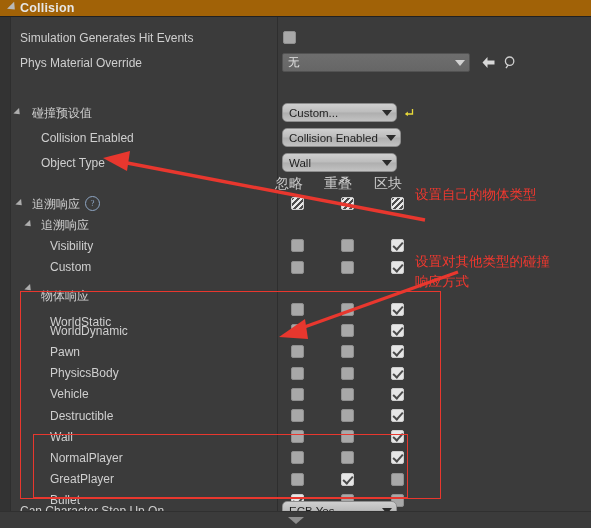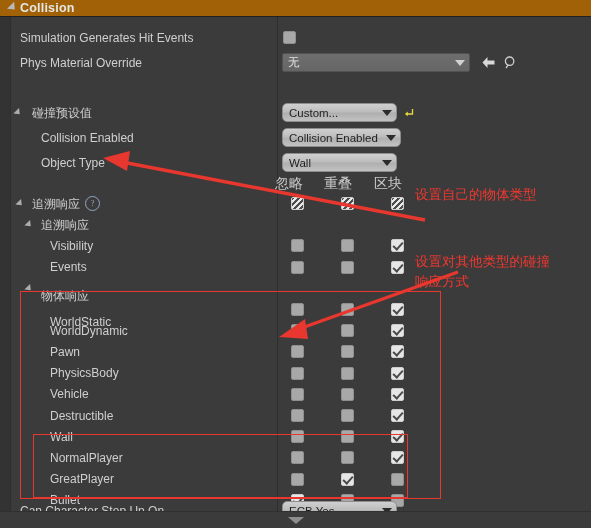--- a/index.html
+++ b/index.html
@@ -345,21 +345,21 @@
           <span class="sub-tri" style="left: 15px; top: 8px;"></span>
           <span class="label lbl-cn" style="left: 31px;">追溯响应</span>
         </div>
         <div class="row" style="top: 218.4px; height: 21px;">
           <span class="label" style="left: 40px;">Visibility</span>
           <span class="checkbox" style="position: absolute; left: 281px; top: 4px;"></span>
           <span class="checkbox" style="position: absolute; left: 331px; top: 4px;"></span>
           <span class="checkbox checked" style="position: absolute; left: 381px; top: 4px;"></span>
         </div>
         <div class="row" style="top: 239.6px; height: 21px;">
-          <span class="label" style="left: 40px;">Events</span>
+          <span class="label" style="left: 40px;">Custom</span>
           <span class="checkbox" style="position: absolute; left: 281px; top: 4px;"></span>
           <span class="checkbox" style="position: absolute; left: 331px; top: 4px;"></span>
           <span class="checkbox checked" style="position: absolute; left: 381px; top: 4px;"></span>
         </div>
         <div class="row" style="top: 260.8px; height: 21px;">
           <span class="sub-tri" style="left: 15px; top: 8px;"></span>
           <span class="label lbl-cn" style="left: 31px; margin-top: 16px;">物体响应</span>
         </div>
         <div class="row" style="top: 282px; height: 21px;">
           <span class="label" style="left: 40px; margin-top: 24px;">WorldStatic</span>

